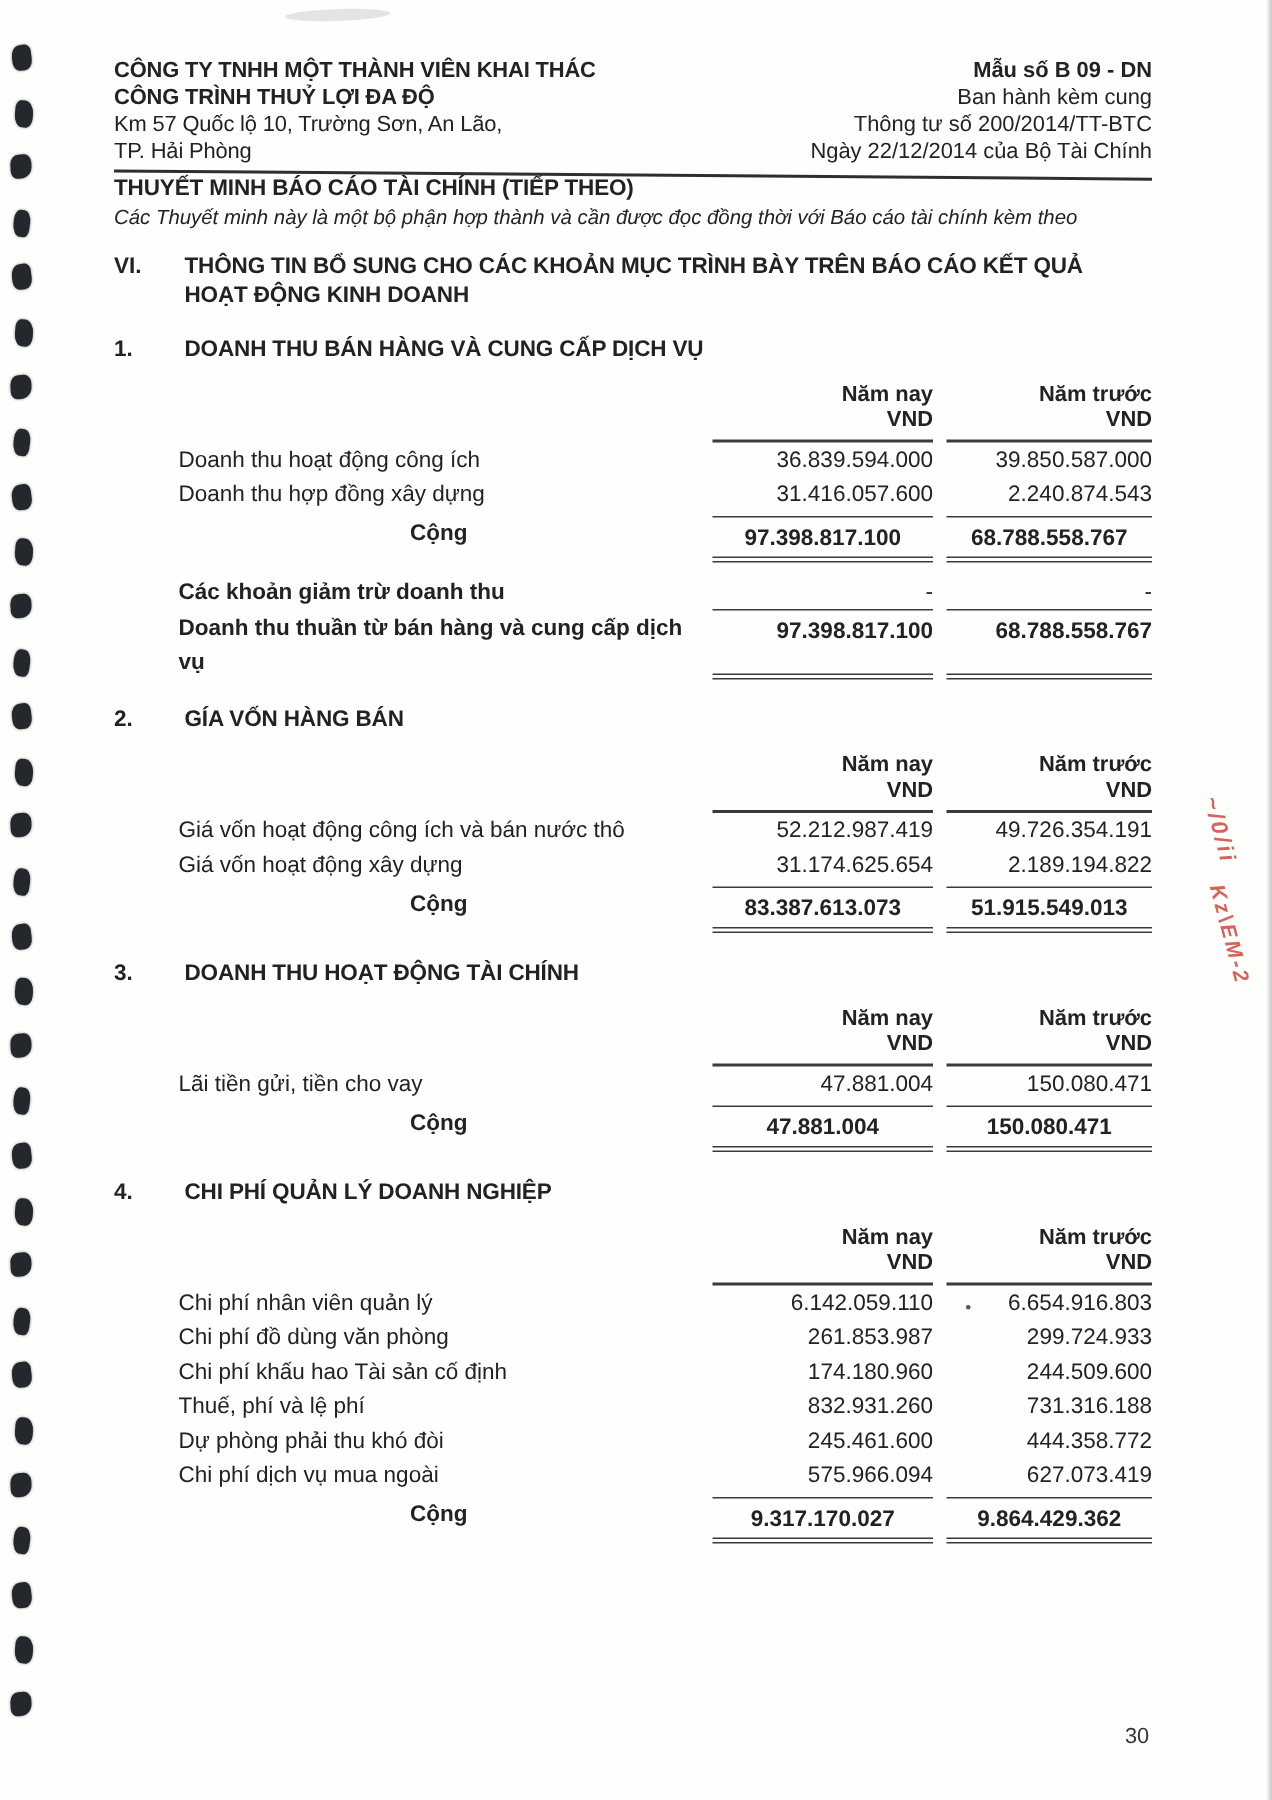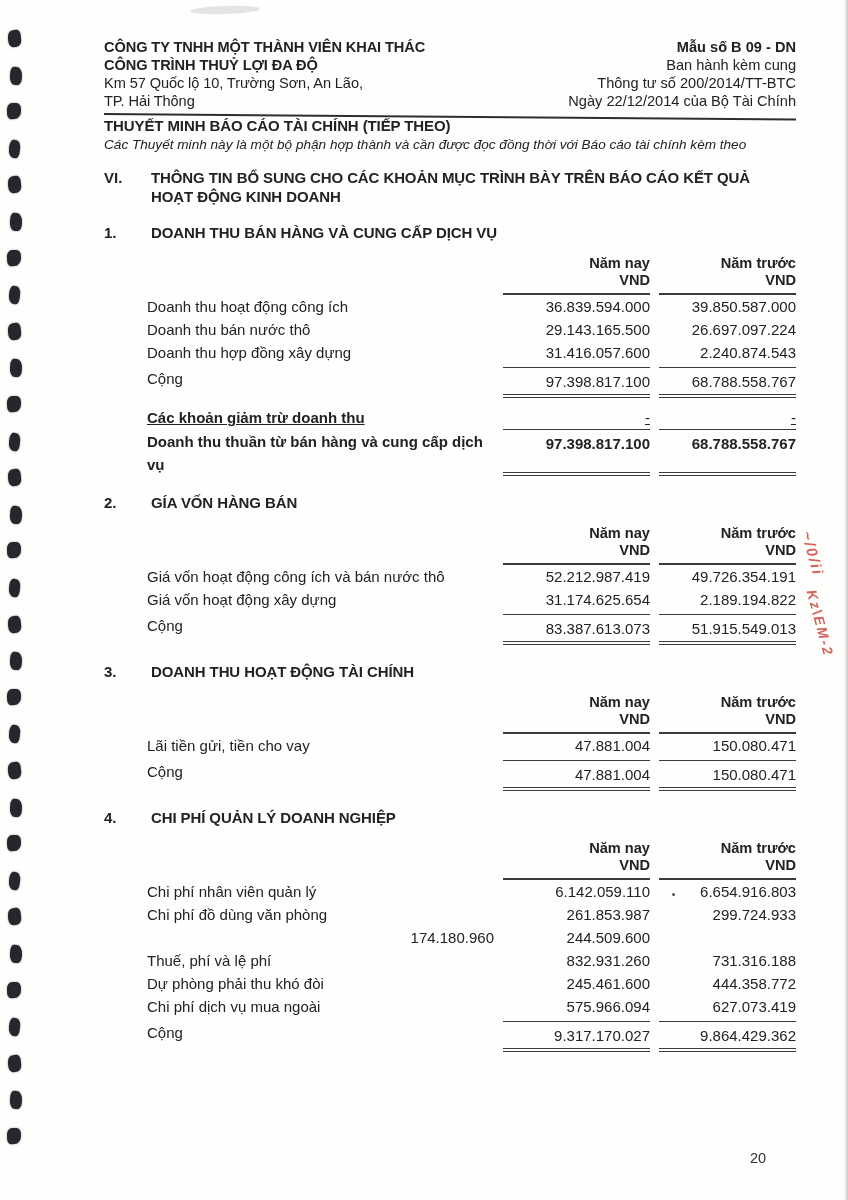--- a/index.html
+++ b/index.html
@@ -44,21 +44,21 @@
     opacity:.8;
     white-space:nowrap;
     transform:rotate(75deg);
     font-size:15px;
   }
   .note-1{left:790px;top:545px;}
   .note-2{left:786px;top:615px;font-size:14px;}
 
   .content{
     position:absolute;
-    left:104px;top:38px;
+    left:76px;top:38px;
     width:692px;
   }
   .bold{font-weight:700;}
   
   .header{display:flex;justify-content:space-between;font-size:14.6px;line-height:18px;}
   .header-left{max-width:380px;letter-spacing:-0.1px;}
   .header-right{text-align:right;}
   .header-rule{
     height:2px;background:#2e2e2e;margin-top:3px;
     transform:rotate(0.45deg);transform-origin:left center;
@@ -84,27 +84,27 @@
     text-align:right;
     font-weight:700;
     font-size:14.6px;
     line-height:17px;
     padding-bottom:4px;
     border-bottom:2px solid #3a3a3a;
   }
   .col-head span{display:block;}
   .cell-val{text-align:right;position:relative;}
   .trow.total{margin-top:3px;}
-  .trow.total .cell-label,.trow.total .cell-val{font-weight:400;}
+  .trow.total .cell-label,.trow.total .cell-val{font-weight:700;text-align:center;}
   .trow.total .cell-val{
     border-top:1.5px solid #3a3a3a;
     border-bottom:4px double #3a3a3a;
     padding-top:2px;padding-bottom:1px;
   }
-  .trow.dash{margin-top:8px;text-decoration:underline;}
+  .trow.dash{margin-top:8px;}
   .trow.dash .cell-label{font-weight:700;}
   .trow.dash .cell-val{border-bottom:1.5px solid #3a3a3a;}
   .trow.grand .cell-label,.trow.grand .cell-val{font-weight:700;}
   .trow.grand .cell-val{
     border-bottom:4px double #3a3a3a;
     padding-top:2px;padding-bottom:1px;
   }
   .cell-val.dot-after::after{
     content:"";
     position:absolute;right:-25px;top:13px;
@@ -159,21 +159,21 @@
   <div class="red-note note-1">~/0/ii</div>
   <div class="red-note note-2">Kz\EM-2</div>
 
   <div class="content">
 
     <div class="header">
       <div class="header-left">
         <div class="bold">CÔNG TY TNHH MỘT THÀNH VIÊN KHAI THÁC</div>
         <div class="bold">CÔNG TRÌNH THUỶ LỢI ĐA ĐỘ</div>
         <div>Km 57 Quốc lộ 10, Trường Sơn, An Lão,</div>
-        <div>TP. Hải Thông</div>
+        <div>TP. Hải Phòng</div>
       </div>
       <div class="header-right">
         <div class="bold">Mẫu số B 09 - DN</div>
         <div>Ban hành kèm cung</div>
         <div>Thông tư số 200/2014/TT-BTC</div>
         <div>Ngày 22/12/2014 của Bộ Tài Chính</div>
       </div>
     </div>
 
     <div class="header-rule"></div>
@@ -204,25 +204,20 @@
           <span class="l2">VND</span>
         </div>
       </div>
       <div class="tbody">
               <div class="trow normal">
                 <div class="cell-label">Doanh thu hoạt động công ích</div>
                 <div class="cell-val">36.839.594.000</div>
                 <div class="cell-val">39.850.587.000</div>
               </div>
               <div class="trow normal">
-                <div class="cell-label">Doanh thu bán nước thô</div>
-                <div class="cell-val">29.143.165.500</div>
-                <div class="cell-val">26.697.097.224</div>
-              </div>
-              <div class="trow normal">
                 <div class="cell-label">Doanh thu hợp đồng xây dựng</div>
                 <div class="cell-val">31.416.057.600</div>
                 <div class="cell-val">2.240.874.543</div>
               </div>
               <div class="trow total">
                 <div class="cell-label">Cộng</div>
                 <div class="cell-val">97.398.817.100</div>
                 <div class="cell-val">68.788.558.767</div>
               </div>
               <div class="trow dash">
@@ -330,20 +325,21 @@
                 <div class="cell-label">Chi phí nhân viên quản lý</div>
                 <div class="cell-val dot-after">6.142.059.110</div>
                 <div class="cell-val">6.654.916.803</div>
               </div>
               <div class="trow normal">
                 <div class="cell-label">Chi phí đồ dùng văn phòng</div>
                 <div class="cell-val">261.853.987</div>
                 <div class="cell-val">299.724.933</div>
               </div>
               <div class="trow normal">
+                <div class="cell-label">Chi phí khấu hao Tài sản cố định</div>
                 <div class="cell-val">174.180.960</div>
                 <div class="cell-val">244.509.600</div>
               </div>
               <div class="trow normal">
                 <div class="cell-label">Thuế, phí và lệ phí</div>
                 <div class="cell-val">832.931.260</div>
                 <div class="cell-val">731.316.188</div>
               </div>
               <div class="trow normal">
                 <div class="cell-label">Dự phòng phải thu khó đòi</div>
@@ -360,14 +356,14 @@
                 <div class="cell-val">9.317.170.027</div>
                 <div class="cell-val">9.864.429.362</div>
               </div>
             </div>
     </div>
   </section>
 </div>
 
   </div>
 
-  <div class="page-number">20</div>
+  <div class="page-number">30</div>
 </div>
 
 </body></html>

